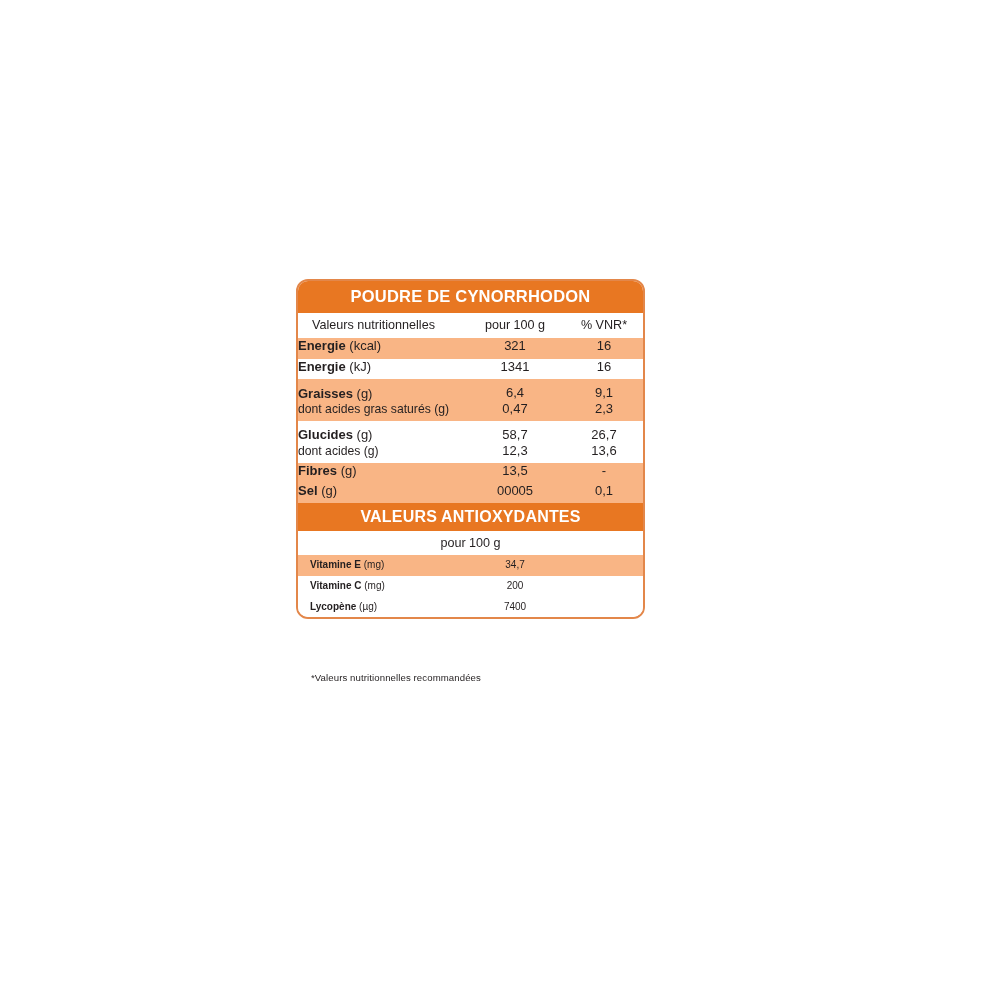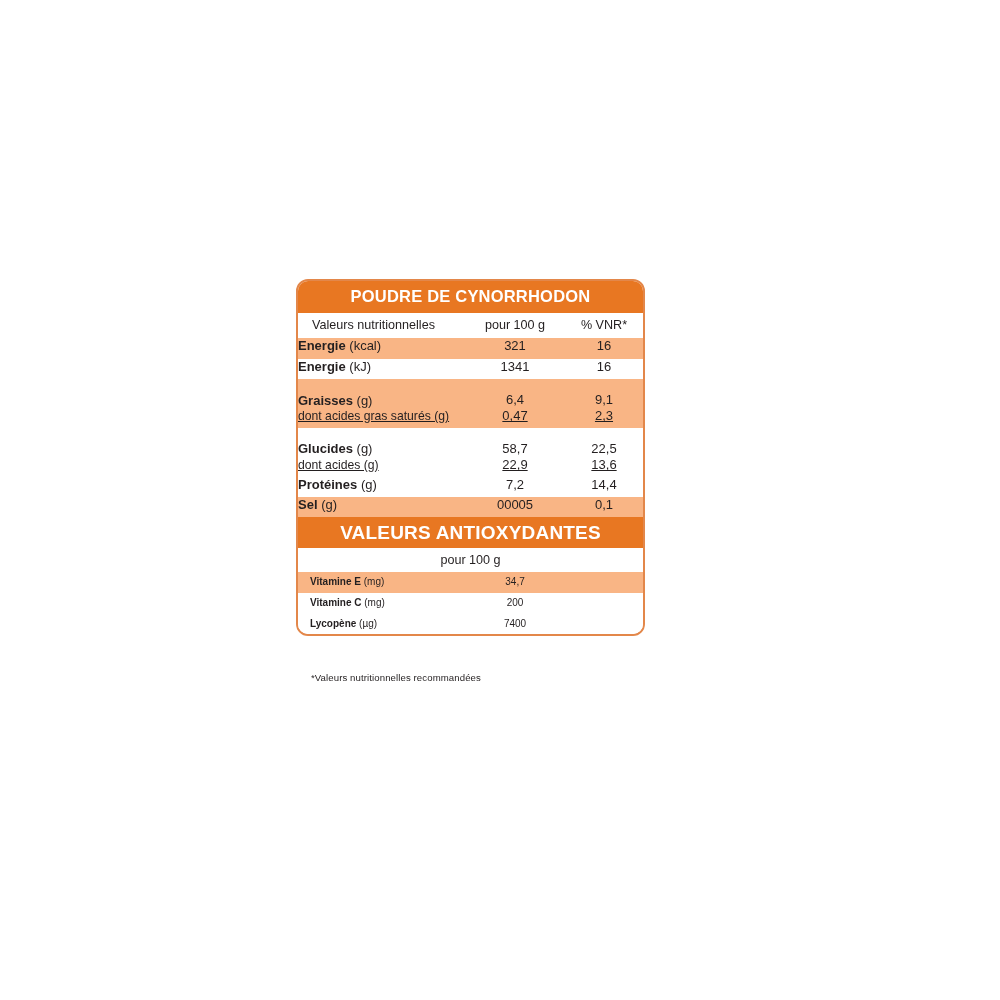--- a/index.html
+++ b/index.html
@@ -35,21 +35,21 @@
     letter-spacing: 0.2px;
   }
 
   .title-band {
     font-size: 16.5px;
     padding: 7px 0 8px 0;
     line-height: 1;
   }
 
   .section-band {
-    font-size: 19px;
+    font-size: 16px;
     padding: 6px 0 6px 0;
     line-height: 1;
   }
 
   table.nt {
     width: 100%;
     border-collapse: collapse;
     table-layout: fixed;
   }
 
@@ -90,23 +90,23 @@
 
   tr.headrow td {
     font-size: 12.6px;
     padding-top: 5px;
     padding-bottom: 5px;
     font-weight: normal;
   }
   tr.headrow td.label { padding-left: 14px; }
 
   tr.single td { padding-top: 0; padding-bottom: 4px; }
-  tr.double td { padding-top: 13px; padding-bottom: 3px; }
+  tr.double td { padding-top: 6px; padding-bottom: 3px; }
   .line-1 { display: block; }
-  .line-2 { display: block; text-decoration: underline; }
+  .line-2 { display: block; }
 
   
   table.ao {
     width: 100%;
     border-collapse: collapse;
     table-layout: fixed;
   }
   table.ao col.a-label { width: 167px; }
   table.ao col.a-val   { width: 100px; }
   table.ao col.a-pad   { width: 78px; }
@@ -194,36 +194,36 @@
             <span class="line-2">2,3</span>
           </td>
         </tr>
         <tr class="double plain">
           <td class="label">
             <span class="line-1"><b>Glucides</b> <span class="unit">(g)</span></span>
             <span class="line-2 sub">dont acides (g)</span>
           </td>
           <td class="val">
             <span class="line-1">58,7</span>
-            <span class="line-2">22,9</span>
-          </td>
-          <td class="vnr">
-            <span class="line-1">22,5</span>
+            <span class="line-2">12,3</span>
+          </td>
+          <td class="vnr">
+            <span class="line-1">26,7</span>
             <span class="line-2">13,6</span>
           </td>
         </tr>
-        <tr class="single plain">
-          <td class="label">
-            <span class="line-1"><b>Protéines</b> <span class="unit">(g)</span></span>
-          </td>
-          <td class="val">
-            <span class="line-1">7,2</span>
-          </td>
-          <td class="vnr">
-            <span class="line-1">14,4</span>
+        <tr class="single stripe">
+          <td class="label">
+            <span class="line-1"><b>Fibres</b> <span class="unit">(g)</span></span>
+          </td>
+          <td class="val">
+            <span class="line-1">13,5</span>
+          </td>
+          <td class="vnr">
+            <span class="line-1">-</span>
           </td>
         </tr>
         <tr class="single stripe">
           <td class="label">
             <span class="line-1"><b>Sel</b> <span class="unit">(g)</span></span>
           </td>
           <td class="val">
             <span class="line-1">00005</span>
           </td>
           <td class="vnr">

